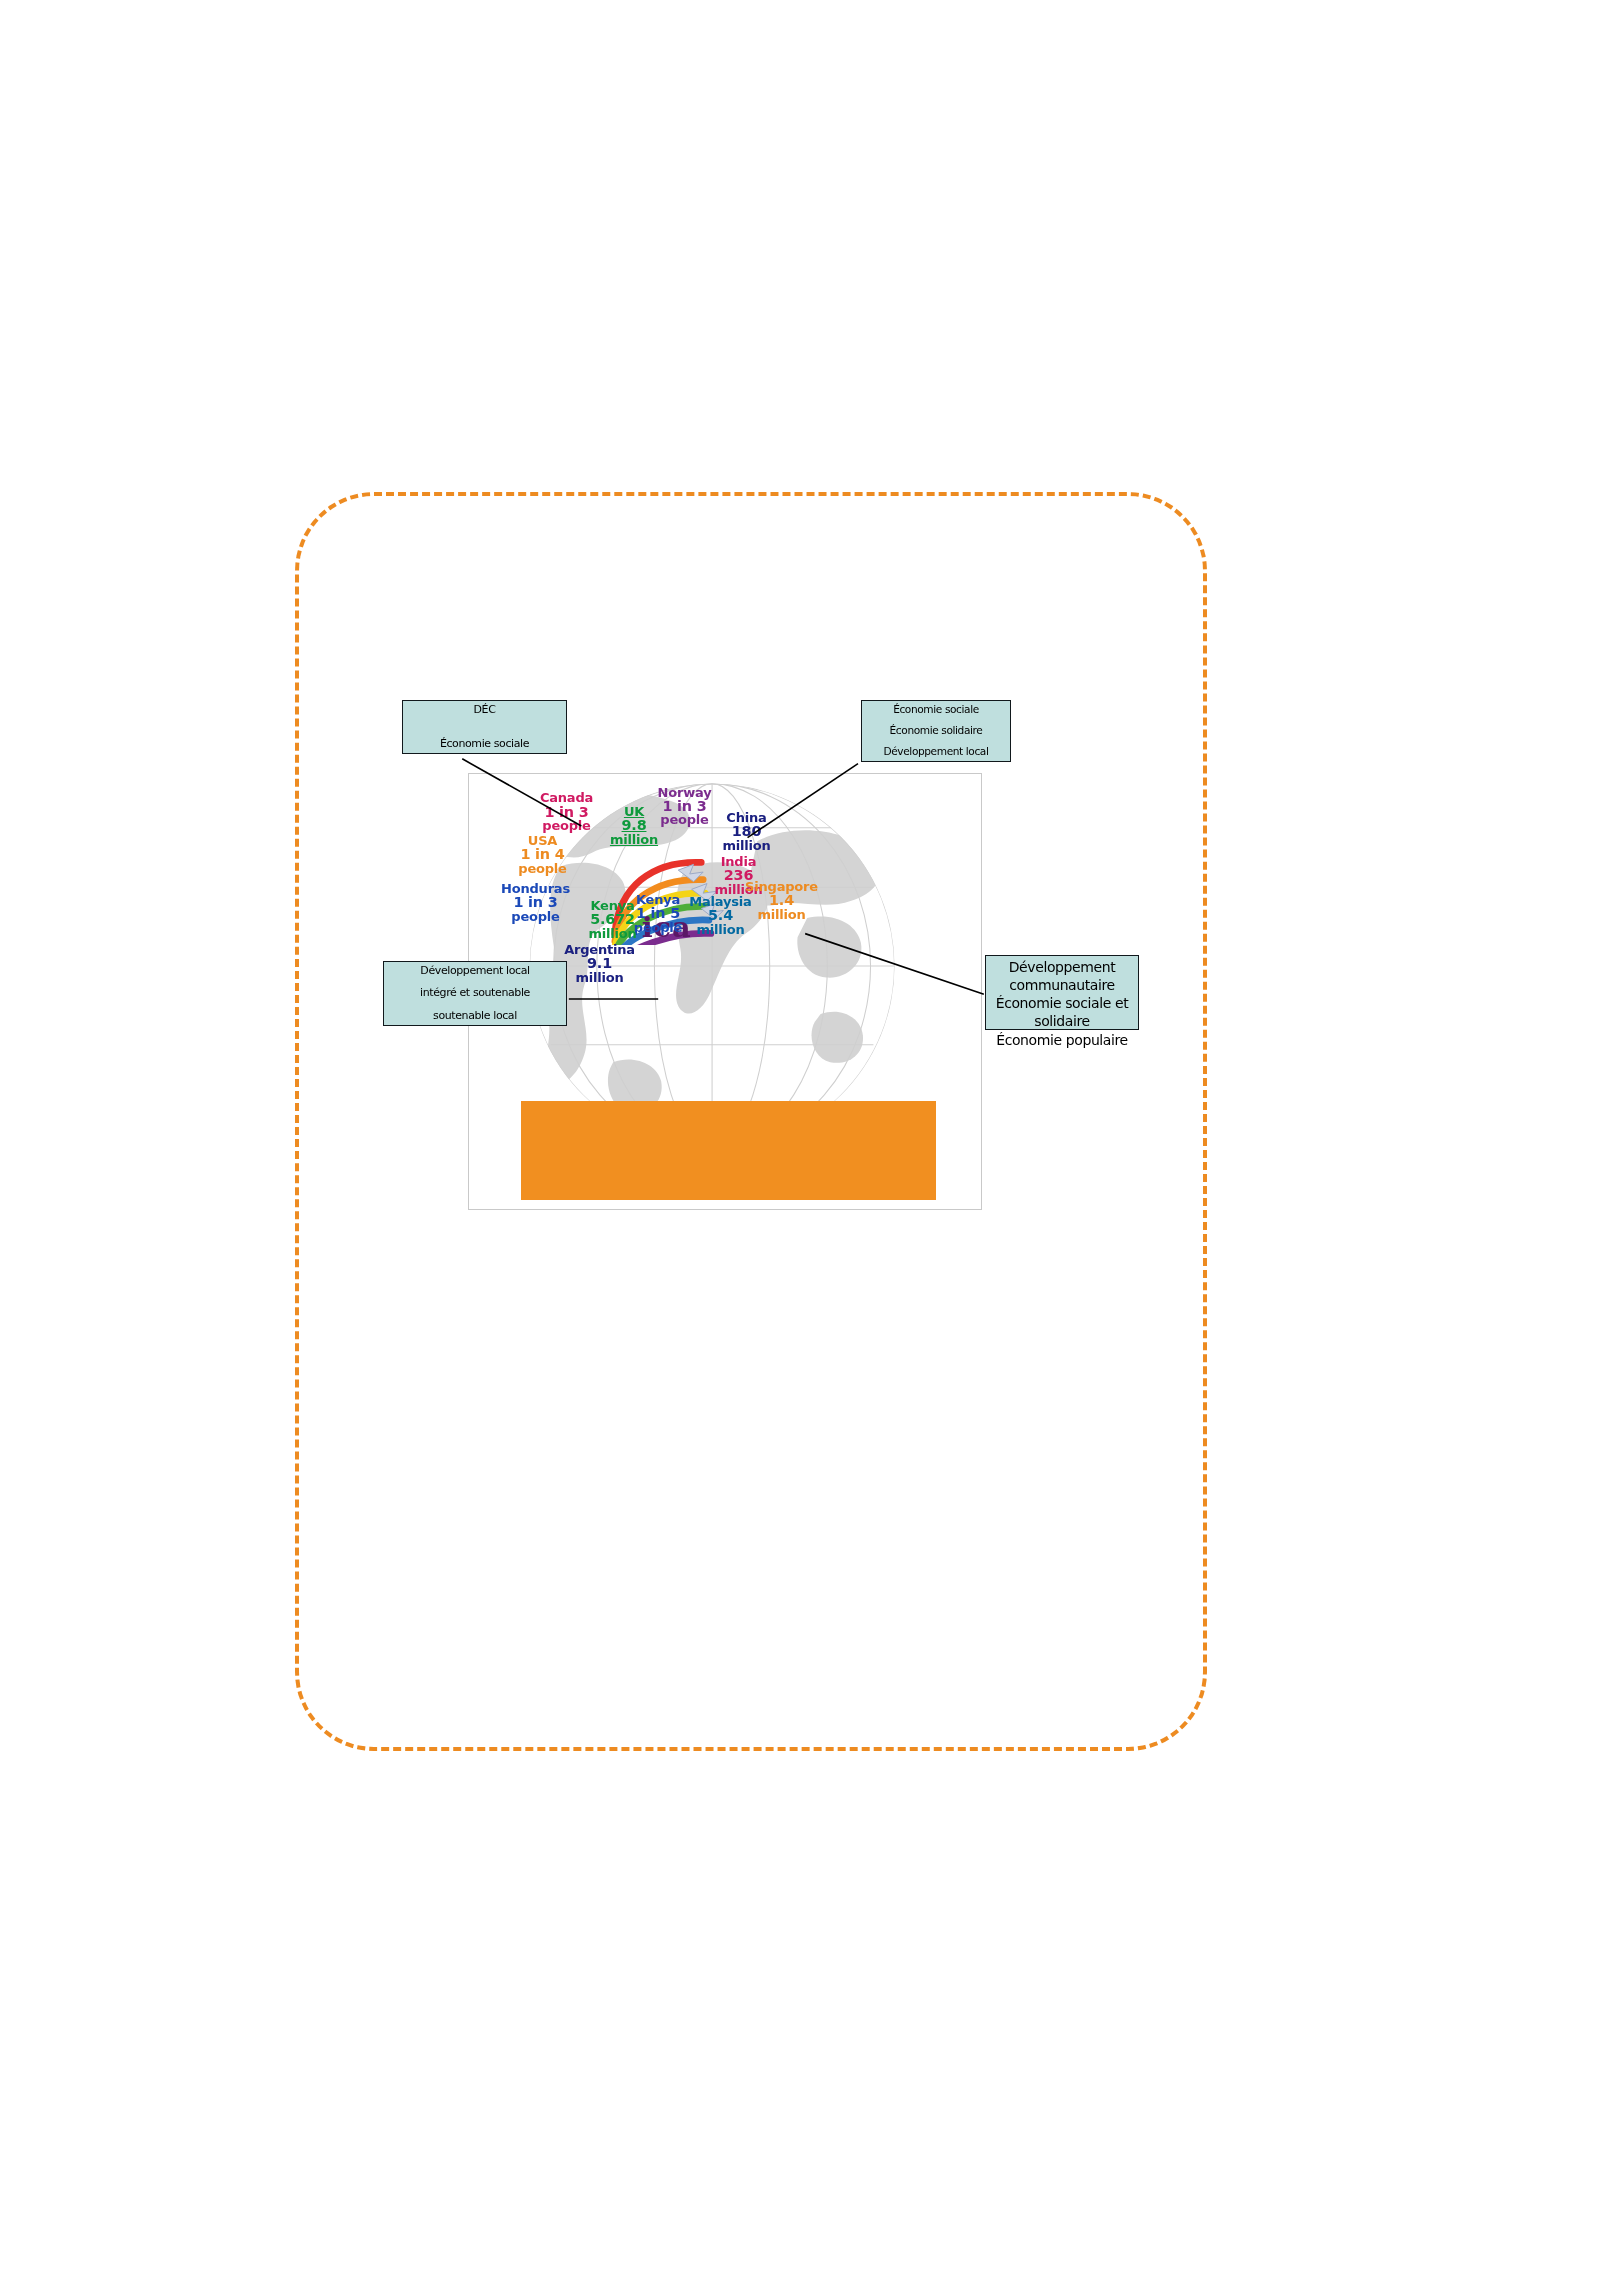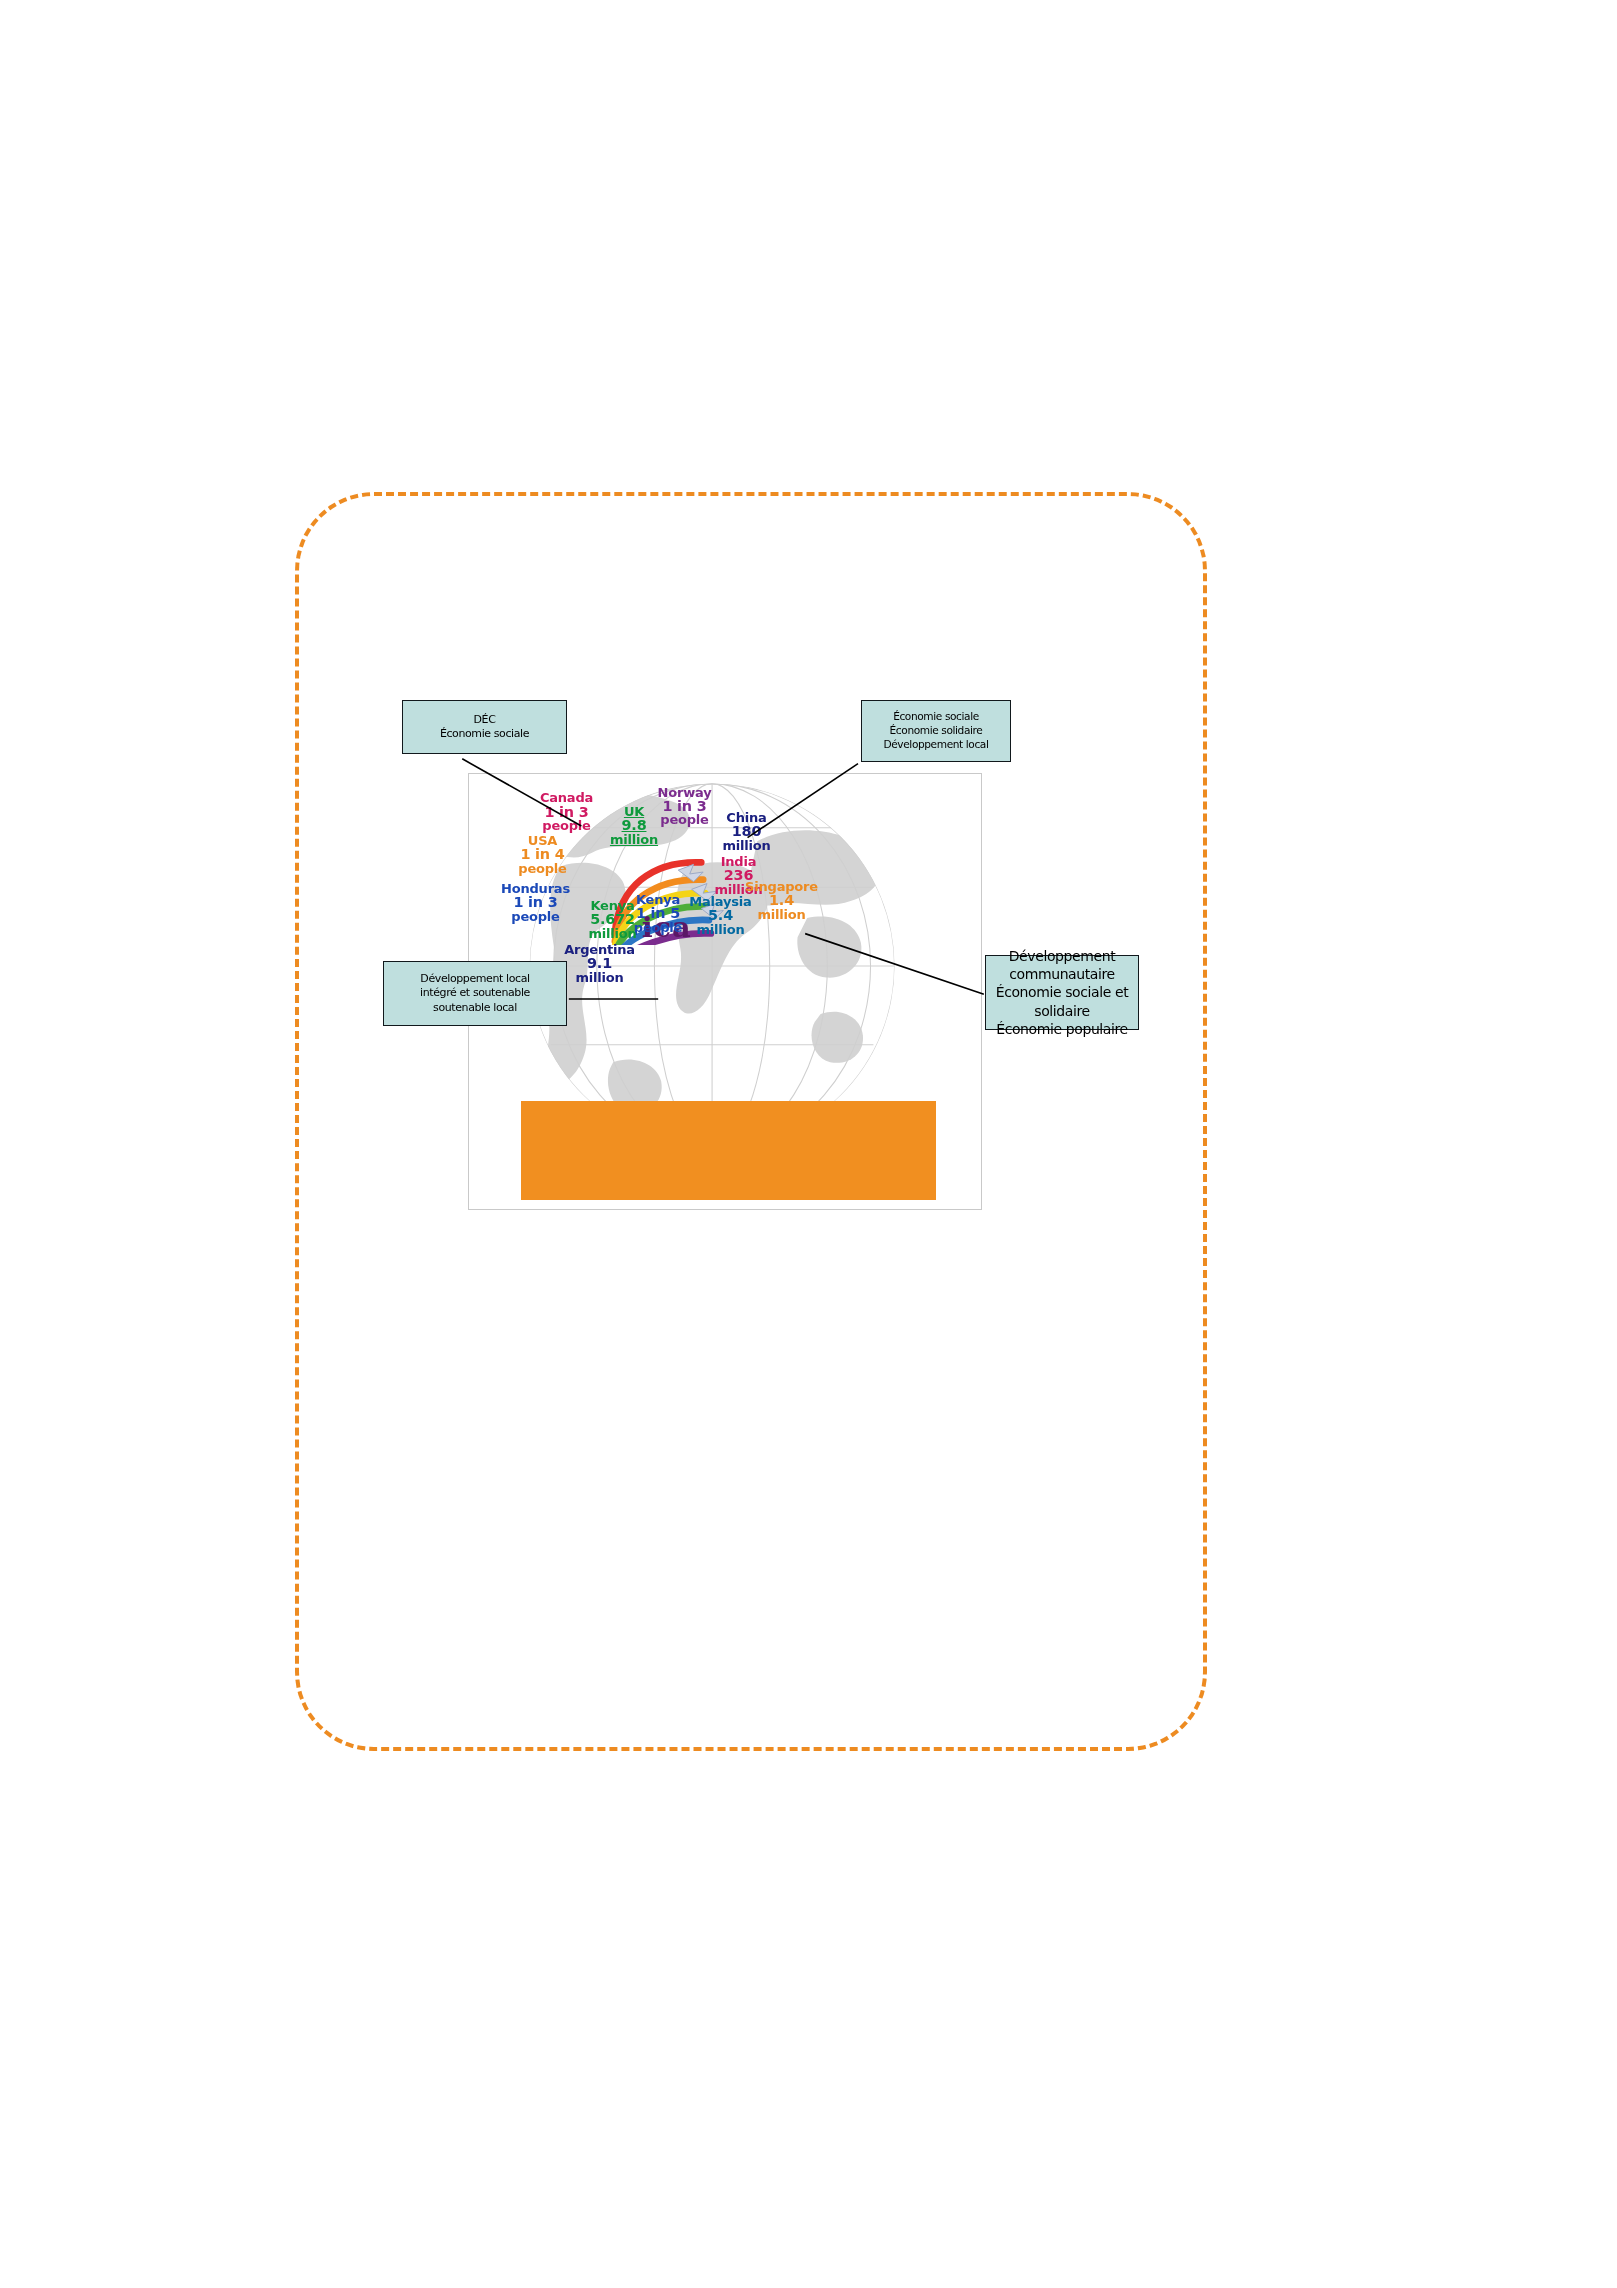--- a/index.html
+++ b/index.html
@@ -93,21 +93,21 @@
 
   
   .callout {
     position: absolute;
     background: #BFDFDE;
     border: 1.5px solid #11181c;
     box-sizing: border-box;
     display: flex;
     flex-direction: column;
     align-items: center;
-    justify-content: center;
+    justify-content: space-between;
     text-align: center;
     color: #000000;
     font-family: "DejaVu Sans", sans-serif;
     font-size: 11px;
     line-height: 1.30;
     letter-spacing: -0.4px;
     padding: 1.9px 2.9px;
   }
   .callout span { display: block; white-space: nowrap; }
 

